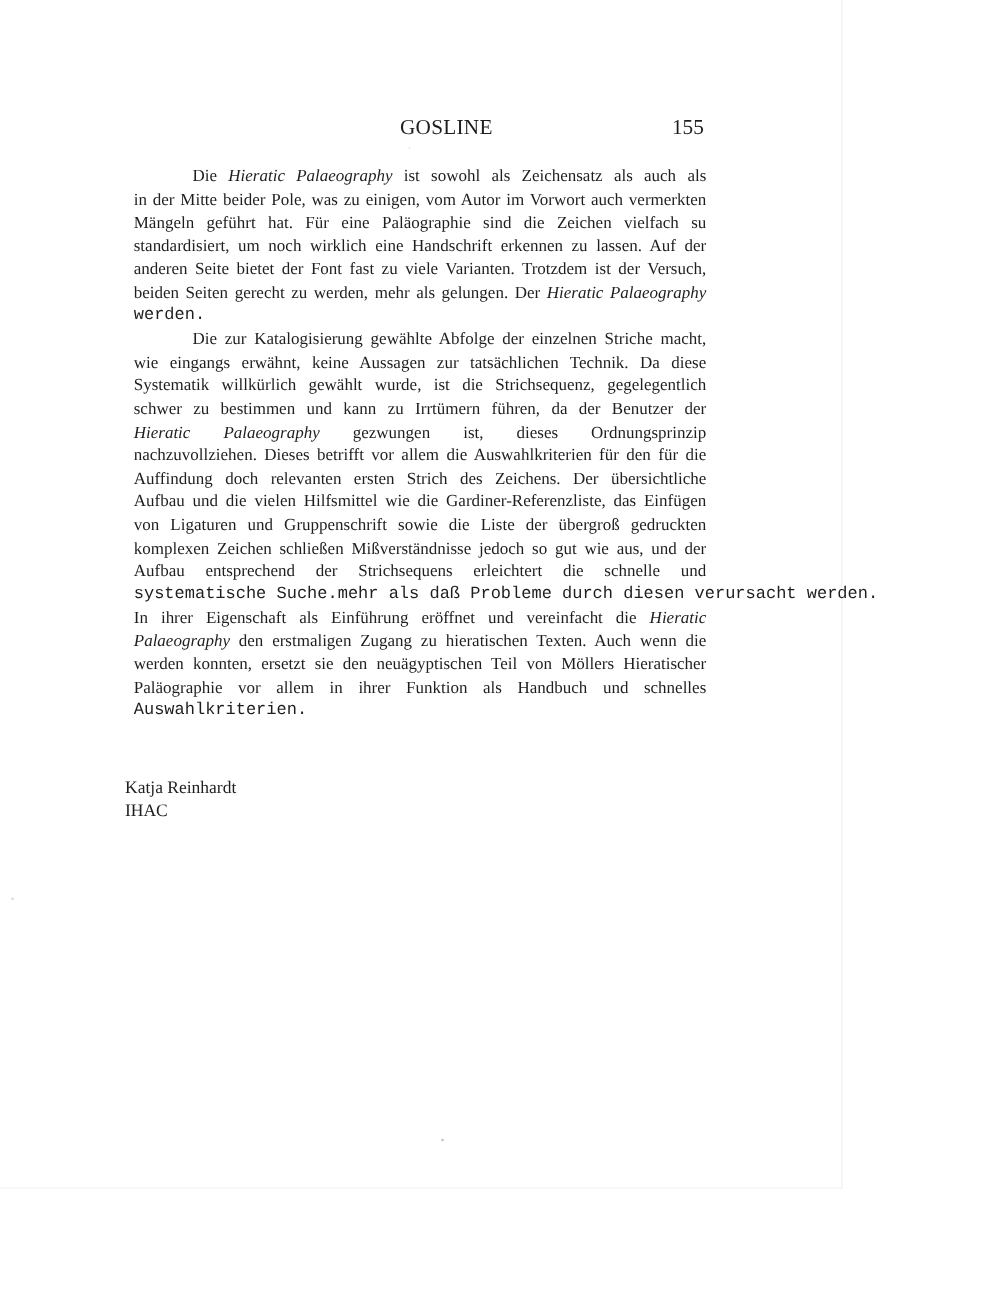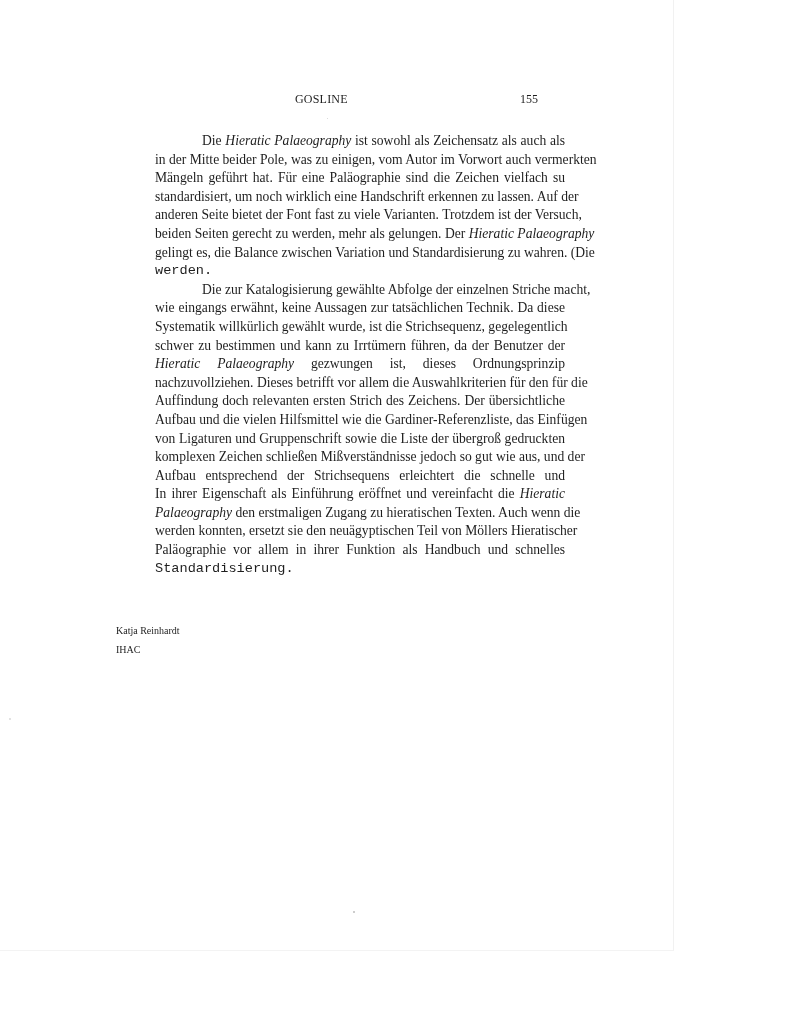--- a/index.html
+++ b/index.html
@@ -20,24 +20,24 @@
       left: 0;
       top: 0;
       width: 673px;
       height: 950px;
       border-right: 1px solid #f1f1f1;
       border-bottom: 1px solid #f3f3f3;
     }
     .running-head {
       position: absolute;
       top: 92px;
-      left: 100px;
+      left: 125px;
       width: 458px;
       height: 22px;
-      font-size: 12px;
+      font-size: 17px;
     }
     .running-head .title {
       position: absolute;
       left: 195px;
       top: 0;
       letter-spacing: 0.2px;
     }
     .running-head .pageno {
       position: absolute;
       right: 20px;
@@ -54,34 +54,33 @@
     .body-text p {
       margin: 0;
       text-align: justify;
     }
     .line {
       display: block;
       text-align: justify;
       text-align-last: justify;
       white-space: nowrap;
       overflow: visible;
-      margin-left: 48px;
     }
     .line.last {
       text-align-last: left;
       font-family: Liberation Mono, monospace;
     }
     .indent {
       padding-left: 47px;
     }
     .signature {
       position: absolute;
-      left: 116px;
+      left: 100px;
       top: 622px;
-      font-size: 10px;
+      font-size: 14px;
       line-height: 18.6px;
     }
     .signature div { white-space: nowrap; }
     em { font-style: italic; }
     .speck {
       position: absolute;
       width: 2px;
       height: 2px;
       background: #bdbdbd;
       border-radius: 1px;
@@ -98,42 +97,42 @@
   </div>
 
   <div class="body-text">
     <p>
         <span class="line indent">Die <em>Hieratic Palaeography</em> ist sowohl als Zeichensatz als auch als</span>
         <span class="line">in der Mitte beider Pole, was zu einigen, vom Autor im Vorwort auch vermerkten</span>
         <span class="line">Mängeln geführt hat. Für eine Paläographie sind die Zeichen vielfach su</span>
         <span class="line">standardisiert, um noch wirklich eine Handschrift erkennen zu lassen. Auf der</span>
         <span class="line">anderen Seite bietet der Font fast zu viele Varianten. Trotzdem ist der Versuch,</span>
         <span class="line">beiden Seiten gerecht zu werden, mehr als gelungen. Der <em>Hieratic Palaeography</em></span>
-        <span class="line">gelingt es, die Balance zwischen Variation und Standardisierung zu wahren. (Die</span>
         <span class="line last">werden.</span>
       </p>
     <p>
         <span class="line indent">Die zur Katalogisierung gewählte Abfolge der einzelnen Striche macht,</span>
         <span class="line">wie eingangs erwähnt, keine Aussagen zur tatsächlichen Technik. Da diese</span>
         <span class="line">Systematik willkürlich gewählt wurde, ist die Strichsequenz, gegelegentlich</span>
         <span class="line">schwer zu bestimmen und kann zu Irrtümern führen, da der Benutzer der</span>
         <span class="line"><em>Hieratic Palaeography</em> gezwungen ist, dieses Ordnungsprinzip</span>
         <span class="line">nachzuvollziehen. Dieses betrifft vor allem die Auswahlkriterien für den für die</span>
         <span class="line">Auffindung doch relevanten ersten Strich des Zeichens. Der übersichtliche</span>
         <span class="line">Aufbau und die vielen Hilfsmittel wie die Gardiner-Referenzliste, das Einfügen</span>
         <span class="line">von Ligaturen und Gruppenschrift sowie die Liste der übergroß gedruckten</span>
         <span class="line">komplexen Zeichen schließen Mißverständnisse jedoch so gut wie aus, und der</span>
         <span class="line">Aufbau entsprechend der Strichsequens erleichtert die schnelle und</span>
+        <span class="line last">systematische Suche.mehr als daß Probleme durch diesen verursacht werden.</span>
       </p>
     <p>
         <span class="line">In ihrer Eigenschaft als Einführung eröffnet und vereinfacht die <em>Hieratic</em></span>
         <span class="line"><em>Palaeography</em> den erstmaligen Zugang zu hieratischen Texten. Auch wenn die</span>
         <span class="line">werden konnten, ersetzt sie den neuägyptischen Teil von Möllers Hieratischer</span>
         <span class="line">Paläographie vor allem in ihrer Funktion als Handbuch und schnelles</span>
-        <span class="line last">Standardisierung.</span>
+        <span class="line last">Auswahlkriterien.</span>
       </p>
   </div>
 
   <div class="signature">
     <div>Katja Reinhardt</div>
     <div>IHAC</div>
   </div>
 
   <span class="speck" style="left:353px;top:911px;"></span>
   <span class="speck" style="left:9px;top:718px;background:#d8d8d8;"></span>

